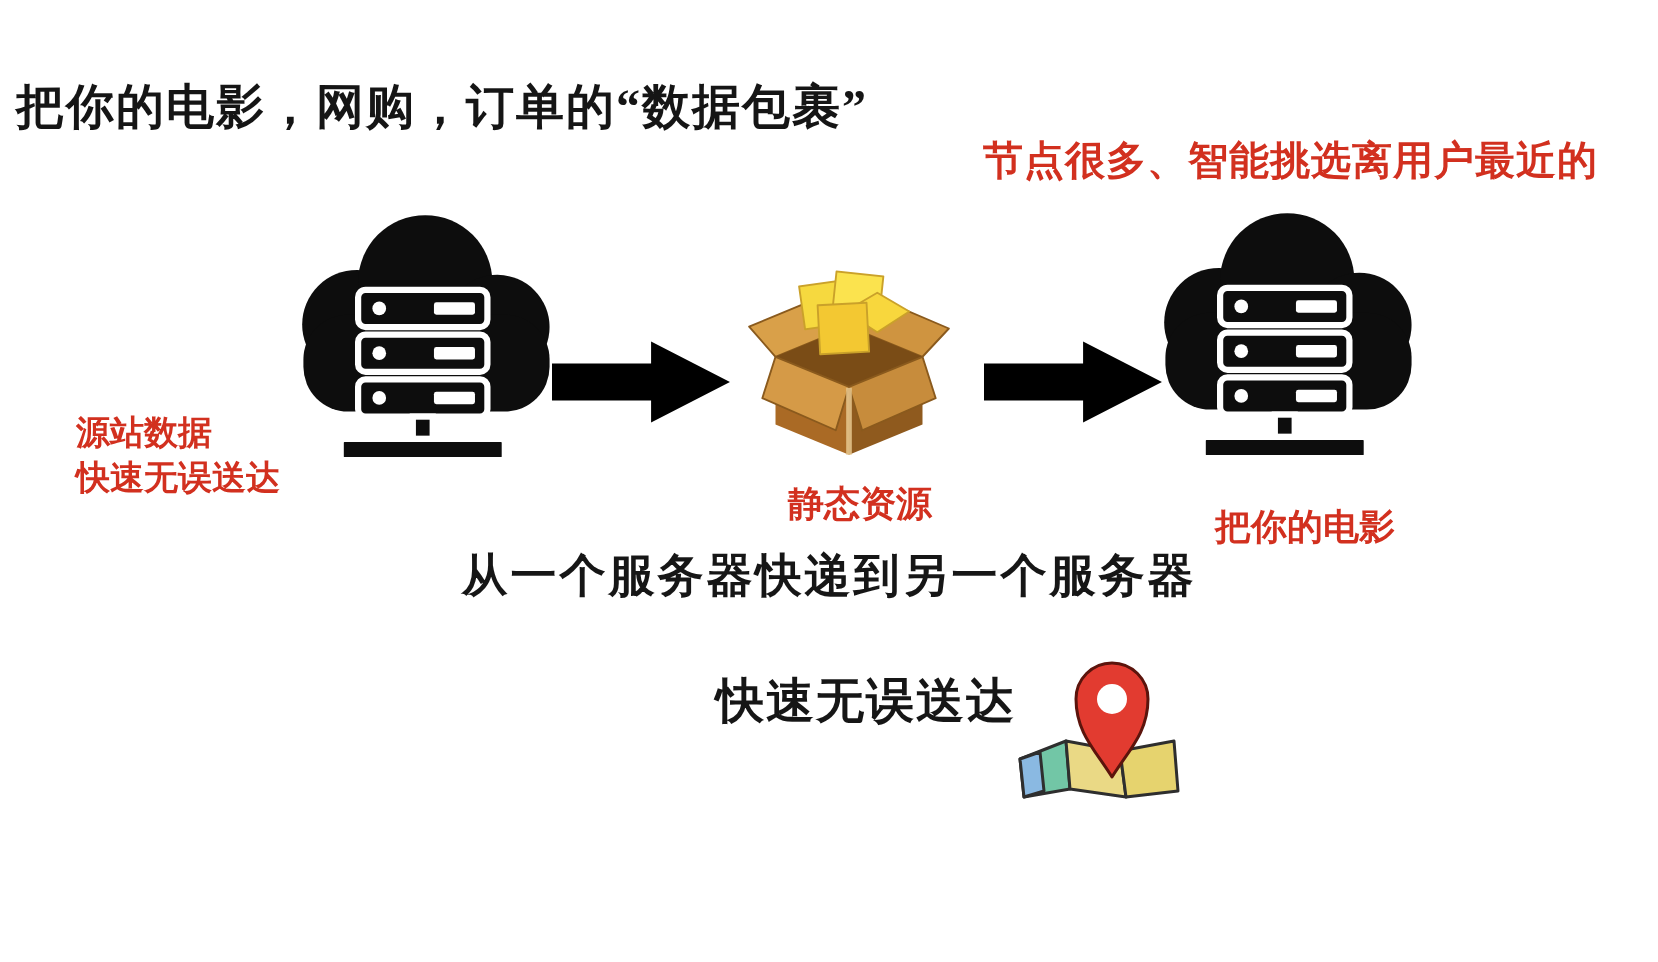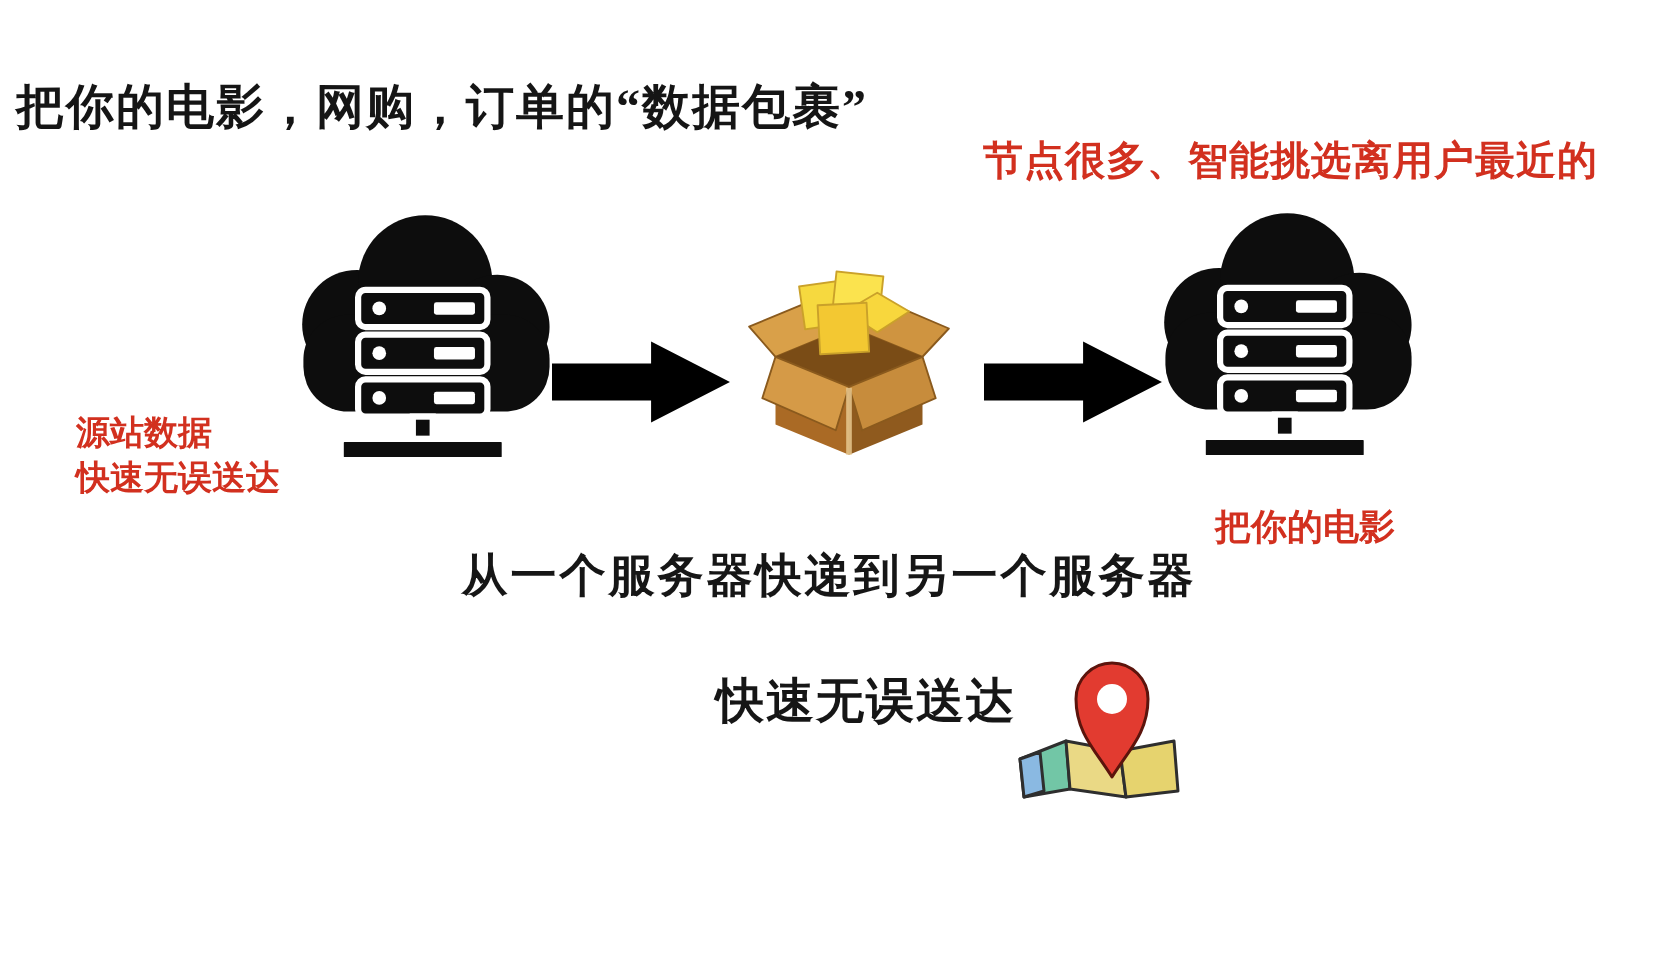--- a/index.html
+++ b/index.html
@@ -144,20 +144,21 @@
         <use href="#sym-arrow-right"></use>
       </svg>
   </div>
 
   <div class="icon box">
     <svg viewBox="0 0 240 225">
         <use href="#sym-open-box"></use>
       </svg>
   </div>
 
+  <div class="red-label box-label">静态资源</div>
 
   <div class="icon arrow arrow2">
     <svg viewBox="0 0 180 100" preserveAspectRatio="none">
         <use href="#sym-arrow-right"></use>
       </svg>
   </div>
 
   <div class="icon cdn">
     <svg viewBox="0 0 222 212">
         <use href="#sym-cloud-server"></use>

